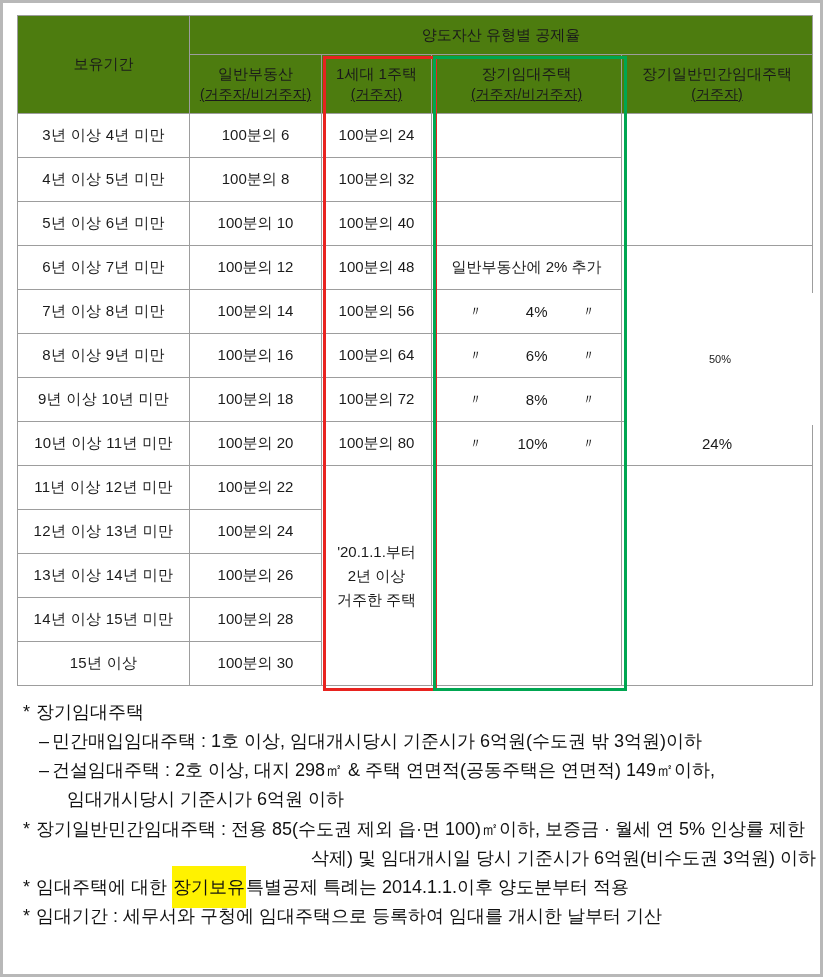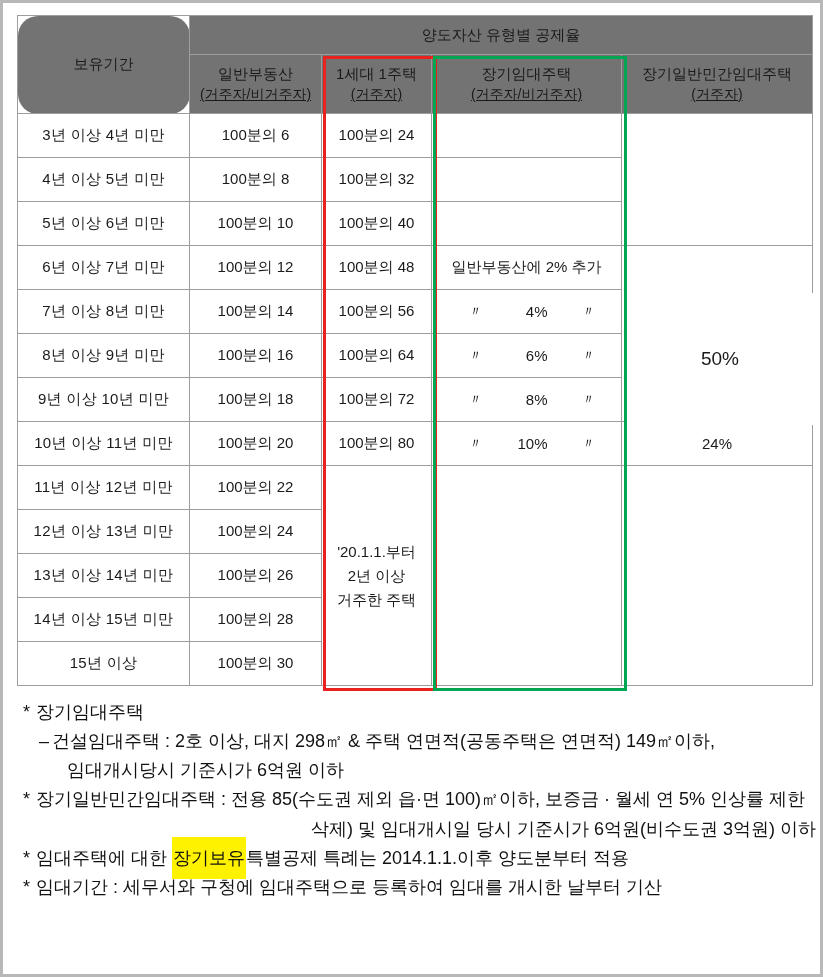--- a/index.html
+++ b/index.html
@@ -32,36 +32,35 @@
   table.deduction td, table.deduction th {
     border: 1px solid #9d9d9d;
     font-weight: normal;
     font-size: 15px;
     text-align: center;
     vertical-align: middle;
     padding: 0;
     color: #1a1a1a;
   }
   .hdr {
-    background: #737373;
+    background: #4d7c0f;
   }
   .hdr-top {
     height: 38px;
     font-size: 16px;
   }
   .hdr-sub {
     height: 58px;
     line-height: 1.35;
     font-size: 14.5px;
   }
   .hdr-sub .l1 { display: block; }
   .hdr-sub .l2 { display: block; font-size: 14px; text-decoration: underline; }
   .period-head {
     font-size: 16px;
-    border-radius: 20px;
   }
   td.period {
     height: 43px;
     font-size: 15px;
     letter-spacing: 0.3px;
   }
   td.val {
     height: 43px;
     font-size: 15px;
   }
@@ -263,30 +262,33 @@
         <td class="val">100분의 28</td>
       </tr>
 
       <tr>
         <td class="period">15년 이상</td>
         <td class="val">100분의 30</td>
       </tr>
     </tbody>
   </table>
 
-  <div id="merged-50" style="position: absolute; left: 621.5px; width: 191.031px; top: 289.5px; height: 132px; display: flex; align-items: center; justify-content: center; font-size: 19px; background: rgb(255, 255, 255);">50%</div>
+  <div id="merged-50" style="position: absolute; left: 621.5px; width: 191.031px; top: 289.5px; height: 132px; display: flex; align-items: center; justify-content: center; font-size: 11px; background: rgb(255, 255, 255);">50%</div>
 
   <div class="box-red" id="red-box" style="left: 319.5px; top: 52.5px; width: 114px; height: 635px;"></div>
   <div class="box-green" id="green-box" style="left: 429.5px; top: 52.5px; width: 194px; height: 635px;"></div>
 
   <div class="notes">
     <div class="note-line">
       <span class="star">*</span><span>장기임대주택</span>
     </div>
     <div class="note-line indent1">
+      <span class="star">–</span><span>민간매입임대주택 : 1호 이상, 임대개시당시 기준시가 6억원(수도권 밖 3억원)이하</span>
+    </div>
+    <div class="note-line indent1">
       <span class="star">–</span><span>건설임대주택 : 2호 이상, 대지 298㎡ &amp; 주택 연면적(공동주택은 연면적) 149㎡이하,</span>
     </div>
     <div class="note-line indent3">
       <span>임대개시당시 기준시가 6억원 이하</span>
     </div>
     <div class="note-line">
       <span class="star">*</span><span>장기일반민간임대주택 : 전용 85(수도권 제외 읍·면 100)㎡이하, 보증금 · 월세 연 5% 인상률 제한</span>
     </div>
     <div class="note-line indent5">
       <span>삭제)  및 임대개시일 당시 기준시가 6억원(비수도권 3억원) 이하</span>

